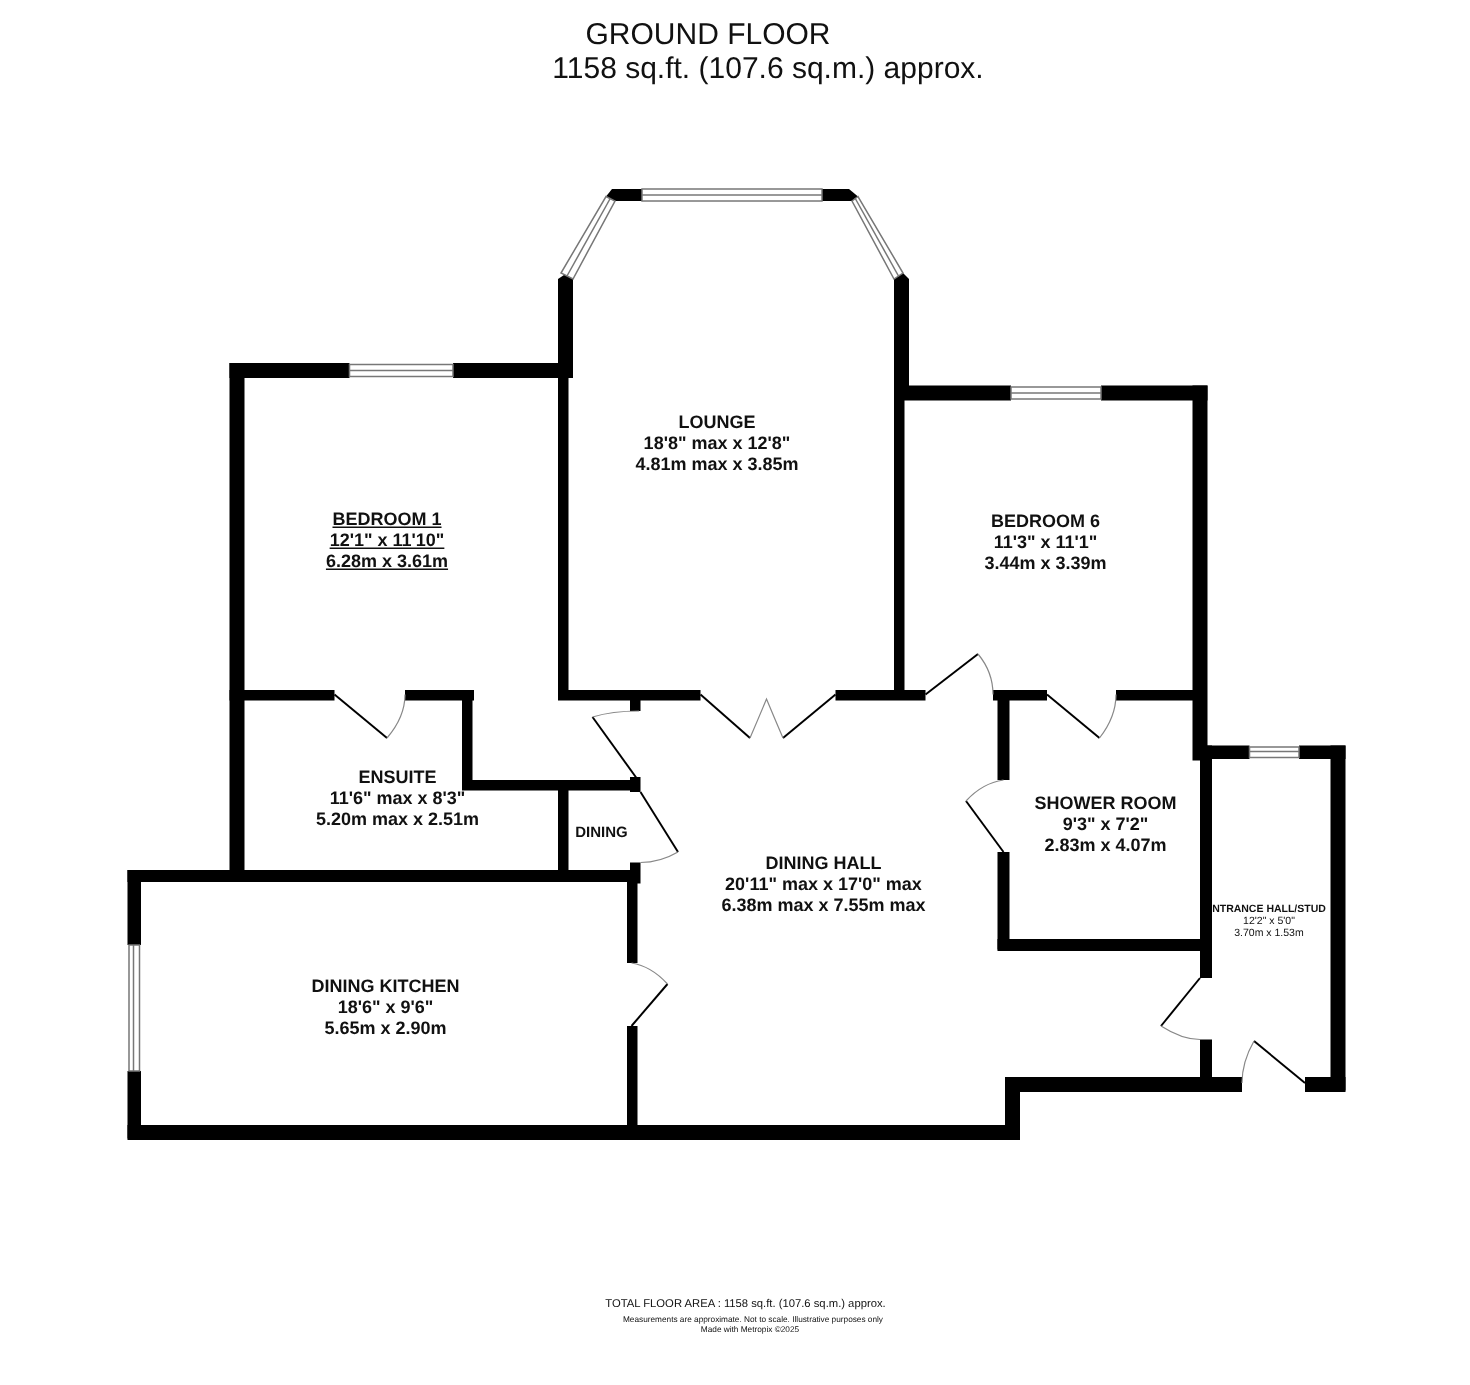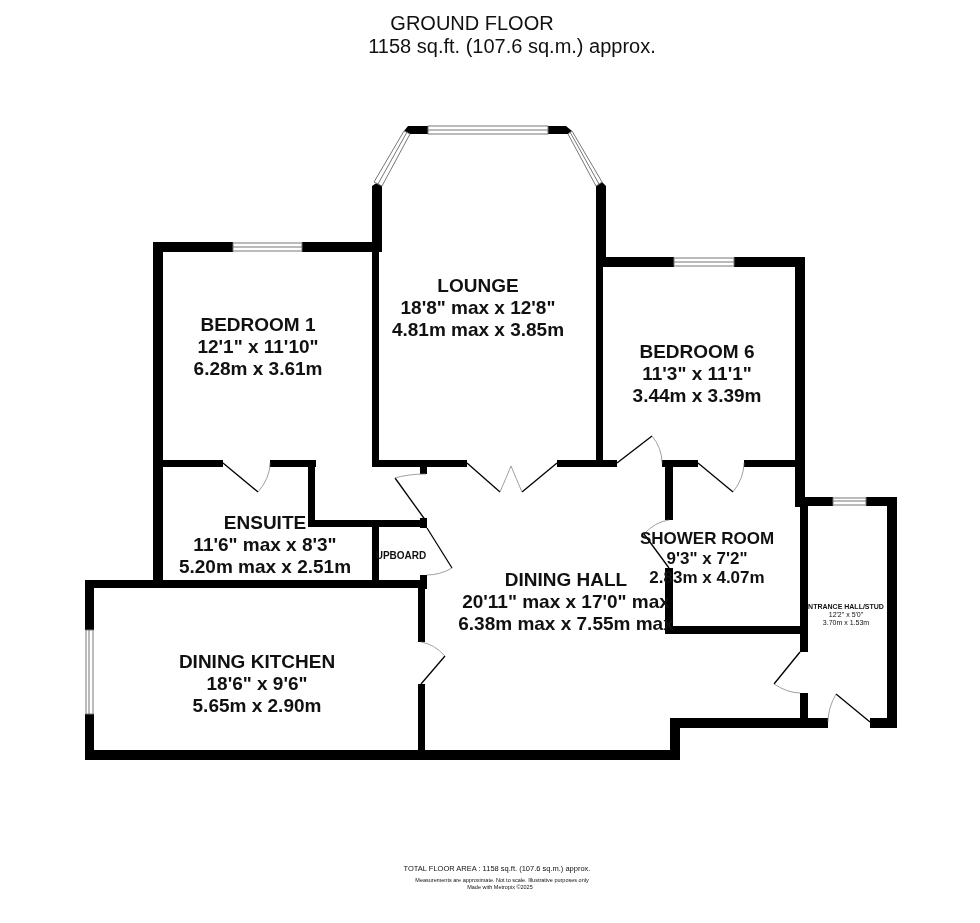--- a/index.html
+++ b/index.html
@@ -4,21 +4,21 @@
   <style>
     html, body { margin: 0; padding: 0; background: #ffffff; }
     body { width: 980px; height: 923px; position: relative; overflow: hidden; font-family: "Liberation Sans", sans-serif; color: #111; }
     .header { position: absolute; left: 0; width: 980px; text-align: center; }
     .header-title { top: 12px; font-size: 20px; left: -18px; }
     .header-area { top: 35px; font-size: 20px; left: 22px; }
     svg.plan { position: absolute; left: 0; top: 0; }
     .room-label { position: absolute; text-align: center; font-weight: bold; line-height: 1.15; white-space: nowrap; transform: translateX(-50%); }
     .room-label .name { display: block; }
     .room-label .imp, .room-label .met { display: block; }
-    .lg { font-size: 19px; }
+    .lg { font-size: 12px; }
     .sm { font-size: 7.5px; }
     .footer { position: absolute; left: 0; width: 980px; text-align: center; }
     .footer-total { top: 864px; font-size: 7.5px; left: 7px; }
     .footer-note { top: 877px; font-size: 5.5px; left: 12px; }
     .footer-made { top: 884px; font-size: 5.5px; left: 10px; }
   </style>
 </head>
 <body>
 
 <div class="header header-title">GROUND FLOOR</div>
@@ -141,49 +141,49 @@
     <path d="M836,694 Q828,708 828,722" stroke="#888" stroke-width="0.8"></path>
   </g>
 </svg>
 
 <div class="room-label lg" style="left:478px; top:275px;">
   <span class="name">LOUNGE</span>
   <span class="imp">18'8" max x 12'8"</span>
   <span class="met">4.81m max x 3.85m</span>
 </div>
 
-<div class="room-label lg" style="left:258px; top:314px;">
+<div class="room-label lg" style="left:258px; top:340px;text-decoration:underline;">
   <span class="name">BEDROOM 1</span>
   <span class="imp">12'1"  x 11'10"</span>
   <span class="met">6.28m  x 3.61m</span>
 </div>
 
 <div class="room-label lg" style="left:697px; top:341px;">
   <span class="name">BEDROOM 6</span>
   <span class="imp">11'3"  x 11'1"</span>
   <span class="met">3.44m  x 3.39m</span>
 </div>
 
 <div class="room-label lg" style="left:265px; top:512px;">
   <span class="name">ENSUITE</span>
   <span class="imp">11'6" max x 8'3"</span>
   <span class="met">5.20m max x 2.51m</span>
 </div>
 
 <div class="room-label" style="left:401px; top:550px; font-size:10px;">
-  <span class="name">UPBOARD</span>
-</div>
-
-<div class="room-label lg" style="left:549px; top:569px;margin-left:17px;">
+  <span class="name">DINING</span>
+</div>
+
+<div class="room-label lg" style="left:549px; top:569px;">
   <span class="name">DINING HALL</span>
   <span class="imp">20'11" max x 17'0" max</span>
   <span class="met">6.38m max x 7.55m max</span>
 </div>
 
-<div class="room-label" style="left:707px; top:529px; font-size:17px;text-align:center;">
+<div class="room-label" style="left:737px; top:529px; font-size:12px;text-align:center;">
   <span class="name">SHOWER ROOM</span>
   <span class="imp">9'3"  x 7'2"</span>
   <span class="met">2.83m  x 4.07m</span>
 </div>
 
 <div class="room-label lg" style="left:257px; top:651px;">
   <span class="name">DINING KITCHEN</span>
   <span class="imp">18'6"  x 9'6"</span>
   <span class="met">5.65m  x 2.90m</span>
 </div>

